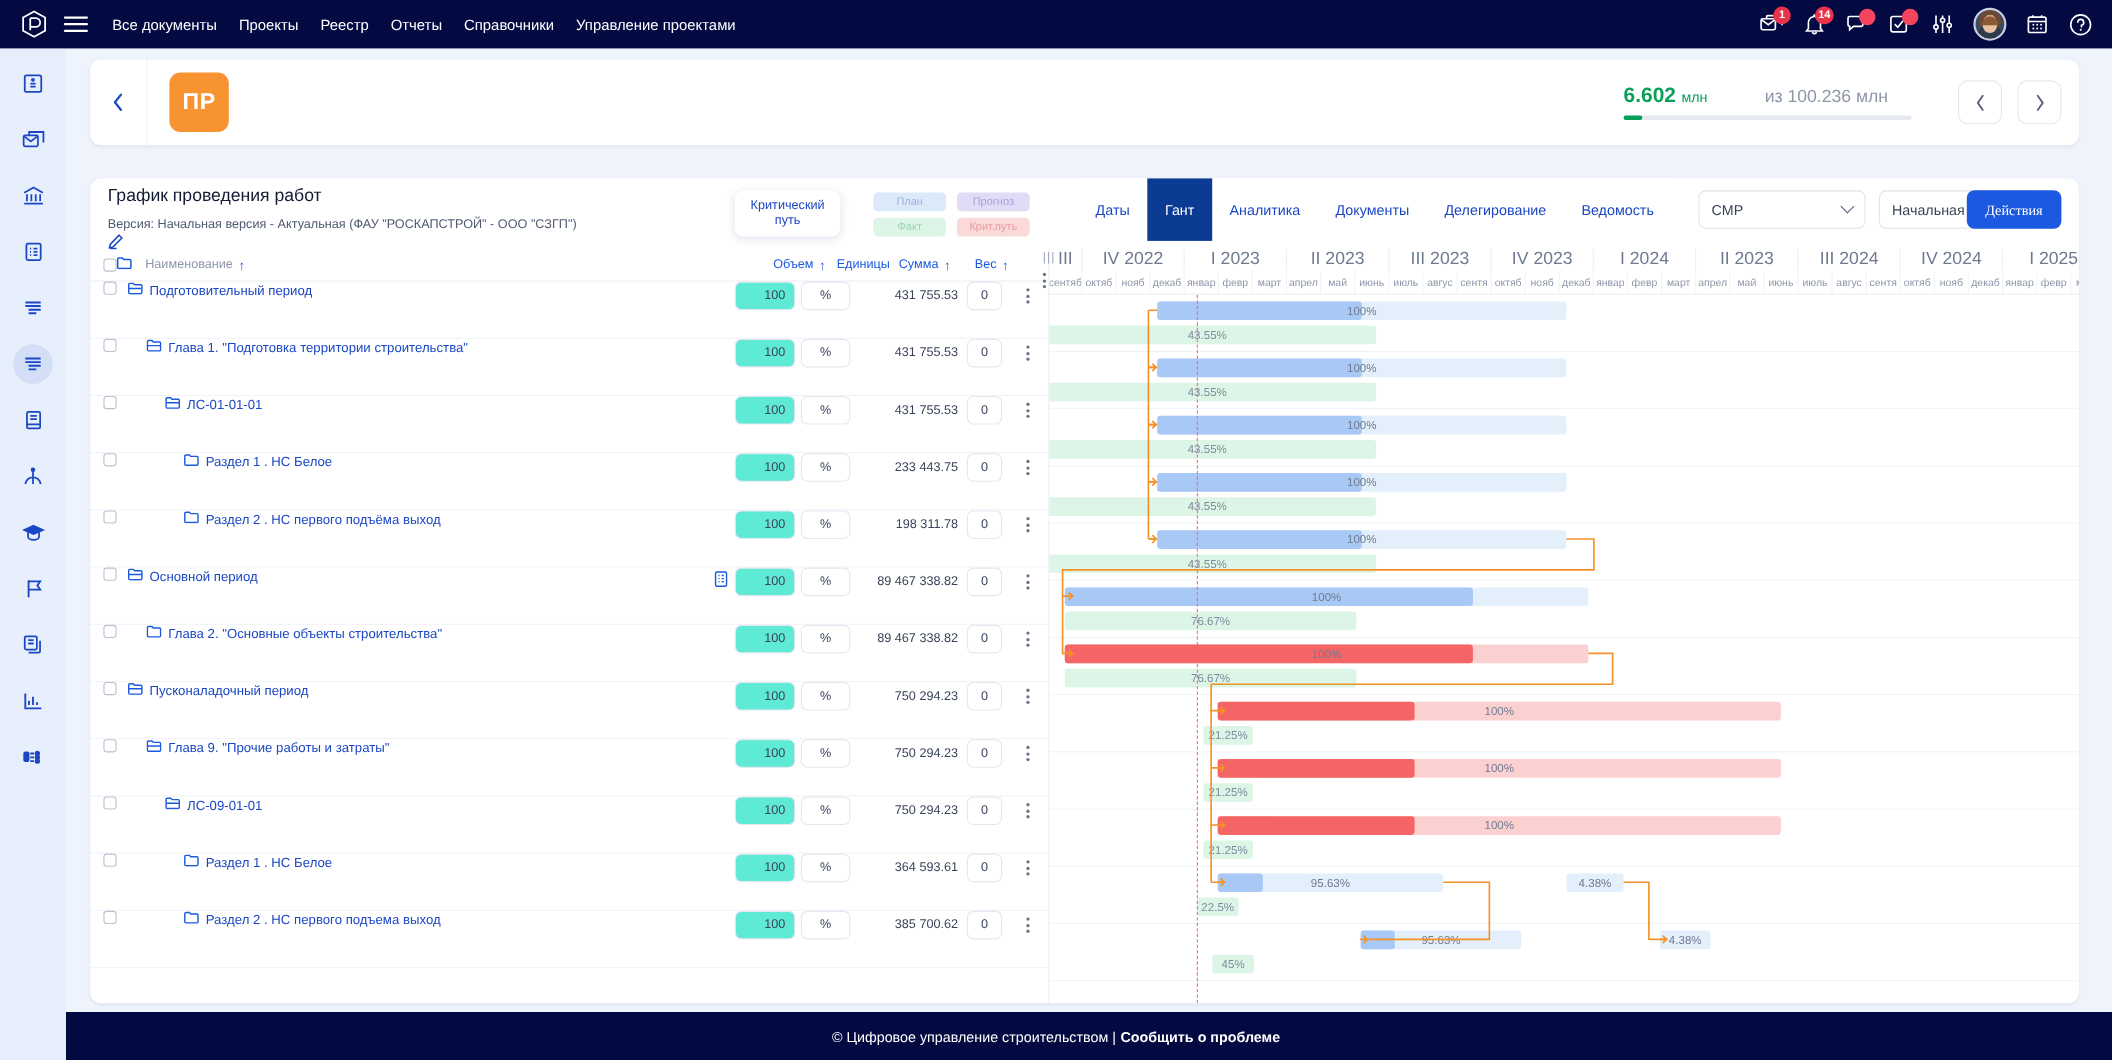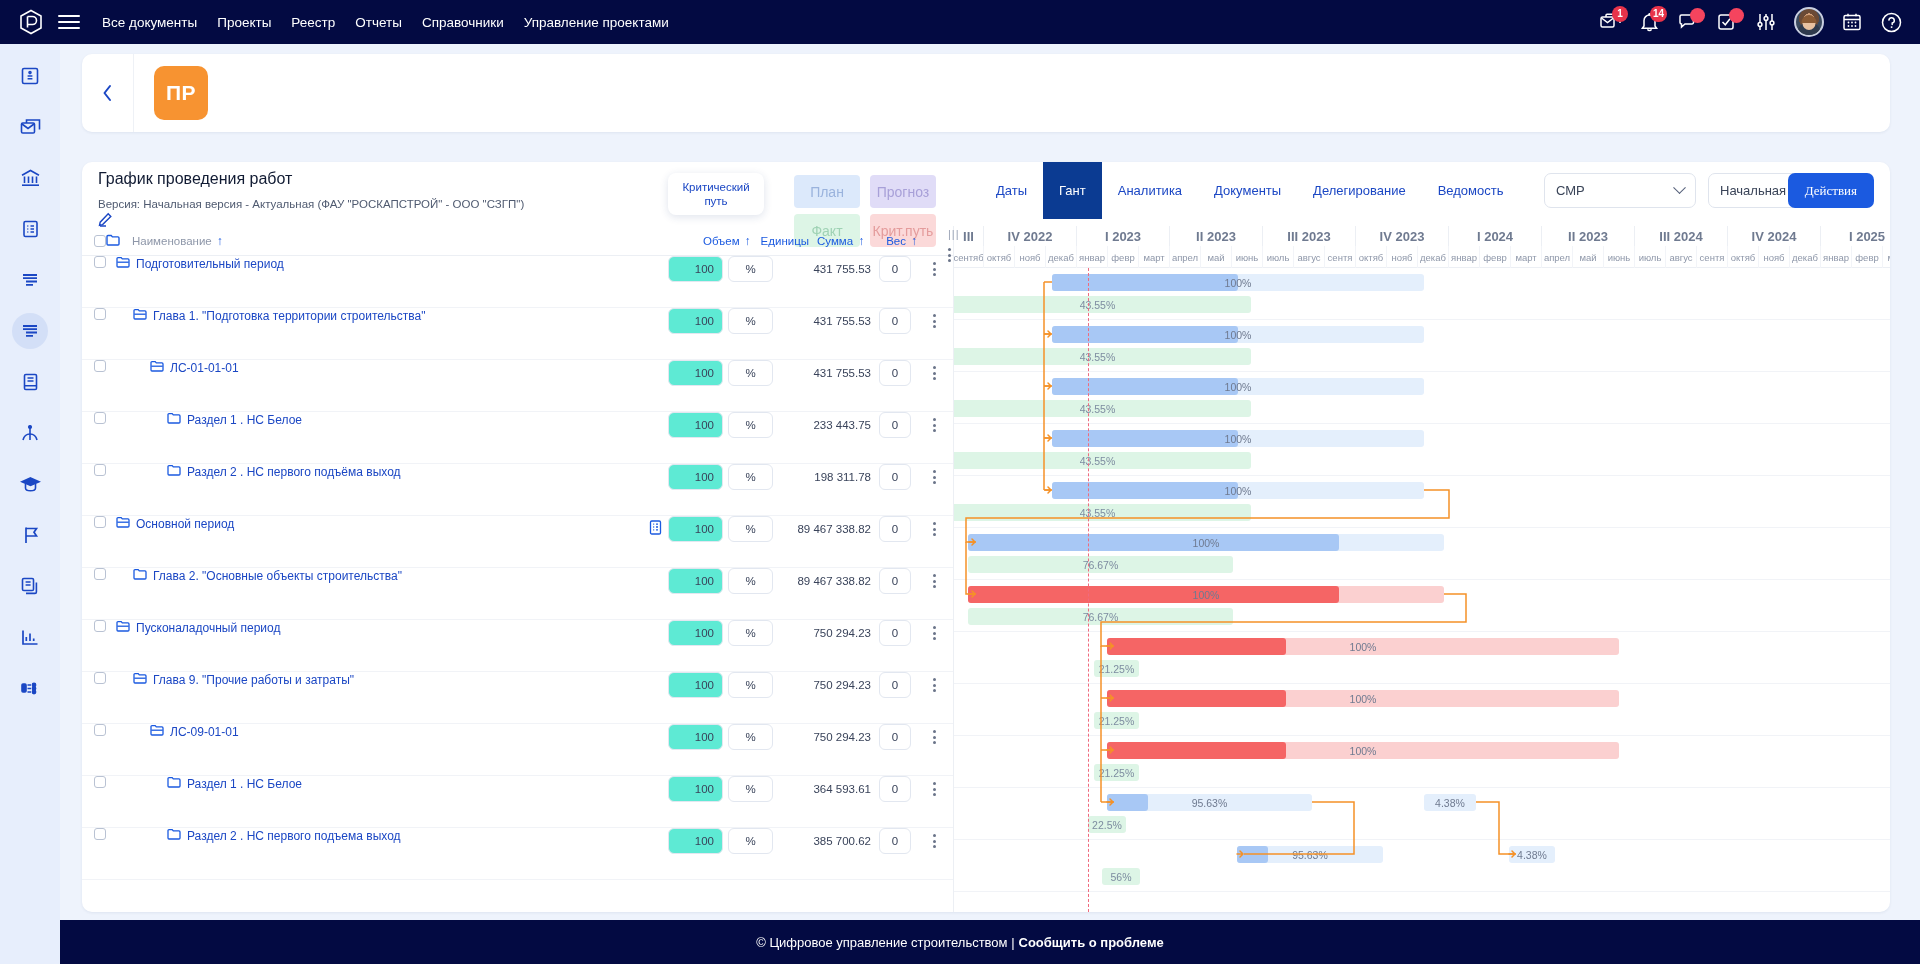--- a/index.html
+++ b/index.html
@@ -108,21 +108,21 @@
   #chedit { position: absolute; left: 16px; top: 50px; color:#1b47c4; cursor:pointer; }
 
   #critbtn {
     position: absolute; left: 586px; top: 11px; width: 96px; height: 42px;
     background: #fff; border-radius: 8px; box-shadow: 0 2px 8px rgba(30,60,120,.14);
     display: flex; align-items: center; justify-content: center; text-align: center;
     font-size: 11.5px; color: #1b47c4; line-height: 1.25; cursor: pointer; padding: 0 5px;
   }
   .legend { position: absolute; display: grid; grid-template-columns: 66px 66px;
             gap: 6px 10px; left: 712px; top: 13px; }
-  .lg { height: 33px; border-radius: 4px; font-size: 14px; display:flex;
+  .lg { height: 17px; border-radius: 4px; font-size: 10px; display:flex;
         align-items:center; justify-content:center; }
   .lg-plan { background: #dce9fb; color: #9ab3dd; }
   .lg-prog { background: #e0dcf7; color: #a8a0d8; }
   .lg-fact { background: #ddf5e6; color: #9fd2b4; }
   .lg-crit { background: #fbd9d9; color: #e49c9c; }
 
   #tabs { position: absolute; left: 898px; top: 0; height: 57px; display: flex;
           background: #fff; }
   .tab { padding: 0 16px; height: 57px; display: flex; align-items: center;
          justify-content: center; font-size: 13px; color: #1b47c4; cursor: pointer;
@@ -183,22 +183,22 @@
   }
   .kebab { width: 22px; display:flex; flex-direction:column; align-items:center; gap:2.5px;
            margin-left: 12px; cursor:pointer; }
   .kebab i { width: 3px; height: 3px; border-radius: 50%; background: #6a7489; display:block; }
   .noteicon { margin-right: 6px; color:#1b5ae0; }
 
   
   #gantt { position: absolute; left: 872px; top: 64px; width: 936px; height: 686px;
            overflow: hidden; }
   #qrow { position: absolute; left: 0; top: 0; height: 20px; width: 1100px; display: flex; }
-  .q { border-right: 1px solid #eceff4; font-size: 13px; color: #6f7a90;
-       display: flex; align-items: center; justify-content: center; height: 20px; font-weight: bold; }
+  .q { border-right: 1px solid #eceff4; font-size: 16px; color: #6f7a90;
+       display: flex; align-items: center; justify-content: center; height: 20px; }
   #mrow { position: absolute; left: 0; top: 20px; height: 22px; width: 1100px; display: flex;
           border-bottom: 1px solid #eceff4; }
   .m { border-right: 1px solid #f2f4f8; font-size: 9.5px; color: #8e97a9;
        display: flex; align-items: center; justify-content: center; height: 22px;
        overflow: hidden; white-space: nowrap; }
   #grows { position: absolute; left: 0; top: 42px; width: 1100px; }
   .grow { height: 52px; border-bottom: 1px solid #f1f3f7; position: relative; }
   .bar { position: absolute; height: 17px; border-radius: 3px; font-size: 10.5px;
          color: #6f7a90; display: flex; align-items: center; justify-content: center; }
   .bar .fill { position: absolute; left: 0; top: 0; bottom: 0; border-radius: 3px; }
@@ -405,20 +405,42 @@
   </div>
 </div>
 
 <div id="projhdr">
   <div id="backbtn">
     <svg width="13" height="20" viewBox="0 0 13 20" fill="none" stroke="#1b47c4" stroke-width="2" stroke-linecap="round" stroke-linejoin="round">
         <path d="M9 3 L3.5 10 L9 17"></path>
       </svg>
   </div>
   <div id="projtile">ПР</div>
+  <div id="budget">
+    <div id="budgetnums">
+      <div id="budline">
+        <span id="budval">6.602</span>
+        <span id="budvalu">млн</span>
+        <span id="budof">из 100.236 млн</span>
+      </div>
+      <div id="budbar">
+          <i></i>
+        </div>
+    </div>
+    <div class="navsq">
+      <svg width="11" height="17" viewBox="0 0 11 17" fill="none" stroke="#5b667d" stroke-width="1.7" stroke-linecap="round" stroke-linejoin="round">
+          <path d="M7.5 2 L3 8.5 L7.5 15"></path>
+        </svg>
+    </div>
+    <div class="navsq">
+      <svg width="11" height="17" viewBox="0 0 11 17" fill="none" stroke="#5b667d" stroke-width="1.7" stroke-linecap="round" stroke-linejoin="round">
+          <path d="M3.5 2 L8 8.5 L3.5 15"></path>
+        </svg>
+    </div>
+  </div>
 </div>
 
 <div id="main">
 
   <div id="toolbar">
     <div id="chtitle">График проведения работ</div>
     <div id="chver">Версия: Начальная версия - Актуальная (ФАУ "РОСКАПСТРОЙ" - ООО "СЗГП")</div>
     <div id="chedit">
       <svg width="15" height="15" viewBox="0 0 15 15" fill="none" stroke="#1b47c4" stroke-width="1.4">
         <path d="M10.2 1.8 L12.8 4.4 L4.6 12.6 L1.5 13.3 L2.2 10.2 Z"></path>
@@ -885,21 +907,21 @@
             <span class="lbl">22.5%</span>
           </div>
           <div class="barmini" style="left: 470px; min-width: 52px; top: 6px;">4.38%</div>
         </div>
         <div class="grow">
           <div class="bar b-plan-bg" style="left: 283px; width: 146px; top: 6px;">
             <div class="fill b-plan-fill" style="width: 21%;"></div>
             <span class="lbl">95.63%</span>
           </div>
           <div class="bar b-fact" style="left: 148px; width: 38px; top: 28px;">
-            <span class="lbl">56%</span>
+            <span class="lbl">45%</span>
           </div>
           <div class="barmini" style="left: 555px; min-width: 46px; top: 6px;">4.38%</div>
         </div>
       </div>
     <svg id="links">
         <path d="M90 14 H98" fill="none" stroke="#f59127" stroke-width="1.5"></path>
         <path d="M90 14 V222" fill="none" stroke="#f59127" stroke-width="1.5"></path>
         <path d="M90 66 H98" fill="none" stroke="#f59127" stroke-width="1.5"></path>
         <path d="M91 66 H97 M94 63 L97 66 L94 69" fill="none" stroke="#f59127" stroke-width="1.5" stroke-linecap="round" stroke-linejoin="round"></path>
         <path d="M90 118 H98" fill="none" stroke="#f59127" stroke-width="1.5"></path>

